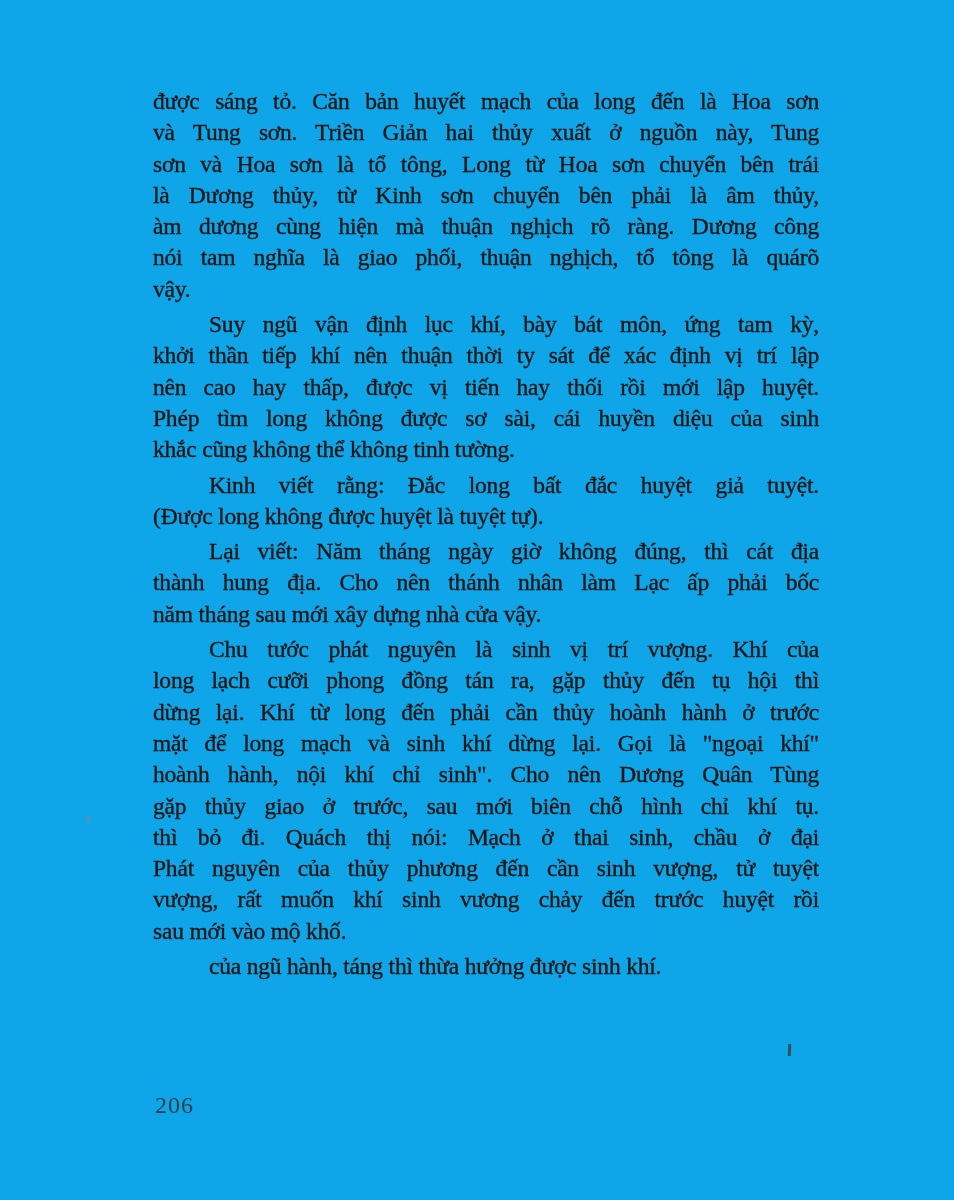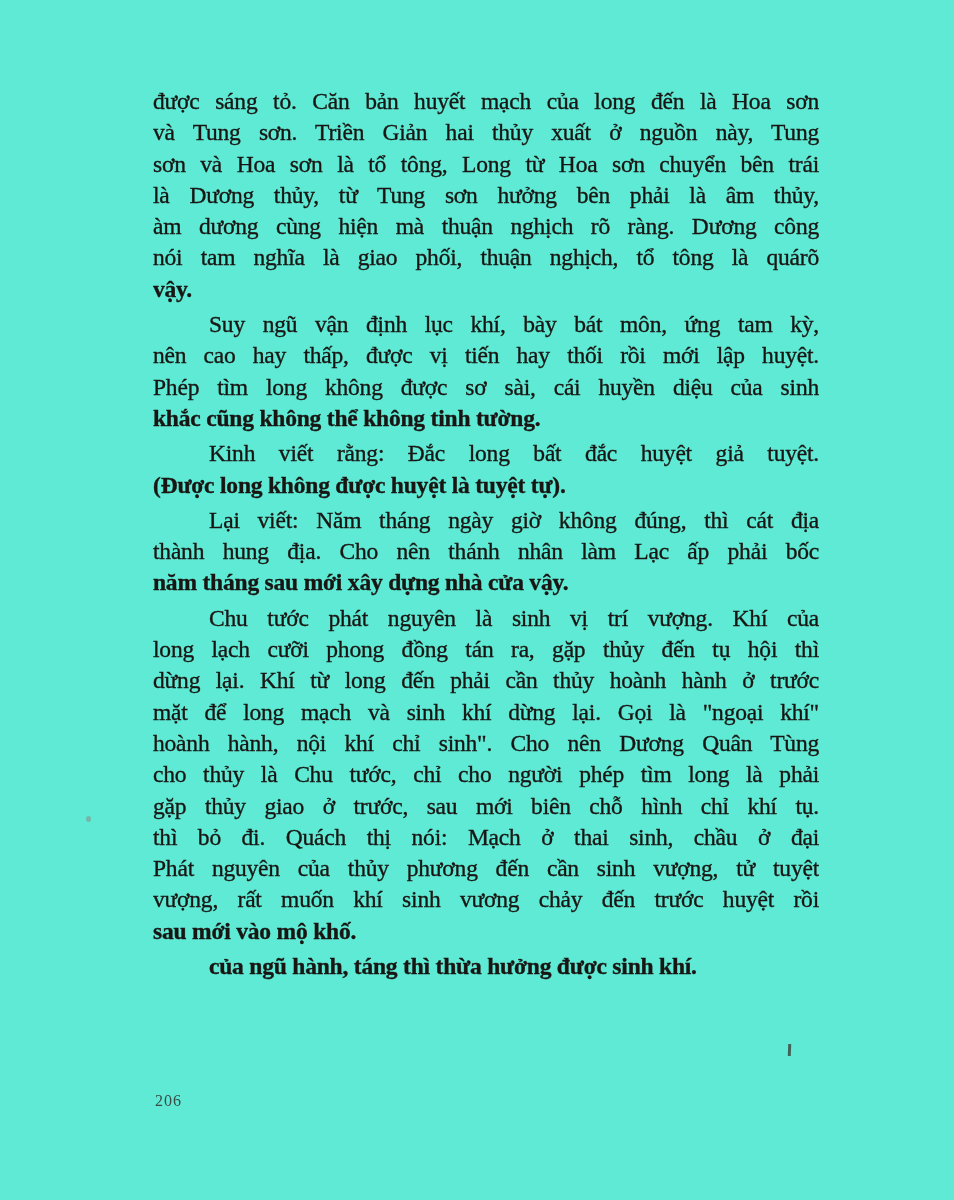--- a/index.html
+++ b/index.html
@@ -4,21 +4,21 @@
 <style>
   html, body { margin: 0; padding: 0; }
   body {
     background: #ffffff;
     font-family: "Liberation Serif", "DejaVu Serif", serif;
   }
   .page {
     position: relative;
     width: 954px;
     height: 1200px;
-    background: #5eead4;
+    background: #0ea5e9;
     overflow: hidden;
   }
   .text-block {
     position: absolute;
     left: 153px;
     top: 86px;
     width: 666px;
     color: #191513;
   }
   .para { margin: 0 0 4px 0; }
@@ -28,28 +28,27 @@
     line-height: 31.3px;
     letter-spacing: -0.2px;
     text-align: justify;
     text-align-last: justify;
     white-space: nowrap;
     overflow: hidden;
     -webkit-text-stroke: 0.35px #1a1714;
   }
   .line.last {
     text-align-last: left;
-    font-weight: bold;
   }
   .para.indent .line:first-child { text-indent: 56px; }
   .page-number {
     position: absolute;
     left: 155px;
     top: 1092px;
-    font-size: 16px;
+    font-size: 24px;
     color: #33302d;
     opacity: 0.85;
     letter-spacing: 1px;
   }
   .tick {
     position: absolute;
     left: 788px;
     top: 1044px;
     width: 3px;
     height: 12px;
@@ -71,28 +70,29 @@
 </head>
 <body>
 
 <div class="page">
   <main class="text-block">
 
     <p class="para">
       <span class="line">được sáng tỏ. Căn bản huyết mạch của long đến là Hoa sơn</span>
       <span class="line">và Tung sơn. Triền Giản hai thủy xuất ở nguồn này, Tung</span>
       <span class="line">sơn và Hoa sơn là tổ tông, Long từ Hoa sơn chuyển bên trái</span>
-      <span class="line">là Dương thủy, từ Tung sơn hưởng bên phải là âm thủy,</span>
+      <span class="line">là Dương thủy, từ Kinh sơn chuyển bên phải là âm thủy,</span>
       <span class="line">àm dương cùng hiện mà thuận nghịch rõ ràng. Dương công</span>
       <span class="line">nói tam nghĩa là giao phối, thuận nghịch, tổ tông là quárõ</span>
       <span class="line last">vậy.</span>
     </p>
 
     <p class="para indent">
       <span class="line">Suy ngũ vận định lục khí, bày bát môn, ứng tam kỳ,</span>
+      <span class="line">khởi thần tiếp khí nên thuận thời ty sát để xác định vị trí lập</span>
       <span class="line">nên cao hay thấp, được vị tiến hay thối rồi mới lập huyệt.</span>
       <span class="line">Phép tìm long không được sơ sài, cái huyền diệu của sinh</span>
       <span class="line last">khắc cũng không thể không tinh tường.</span>
     </p>
 
     <p class="para indent">
       <span class="line">Kinh viết rằng: Đắc long bất đắc huyệt giả tuyệt.</span>
       <span class="line last">(Được long không được huyệt là tuyệt tự).</span>
     </p>
 
@@ -101,21 +101,20 @@
       <span class="line">thành hung địa. Cho nên thánh nhân làm Lạc ấp phải bốc</span>
       <span class="line last">năm tháng sau mới xây dựng nhà cửa vậy.</span>
     </p>
 
     <p class="para indent">
       <span class="line">Chu tước phát nguyên là sinh vị trí vượng. Khí của</span>
       <span class="line">long lạch cưỡi phong đồng tán ra, gặp thủy đến tụ hội thì</span>
       <span class="line">dừng lại. Khí từ long đến phải cần thủy hoành hành ở trước</span>
       <span class="line">mặt để long mạch và sinh khí dừng lại. Gọi là "ngoại khí"</span>
       <span class="line">hoành hành, nội khí chỉ sinh". Cho nên Dương Quân Tùng</span>
-      <span class="line">cho thủy là Chu tước, chỉ cho người phép tìm long là phải</span>
       <span class="line">gặp thủy giao ở trước, sau mới biên chỗ hình chỉ khí tụ.</span>
       <span class="line">thì bỏ đi. Quách thị nói: Mạch ở thai sinh, chầu ở đại</span>
       <span class="line">Phát nguyên của thủy phương đến cần sinh vượng, tử tuyệt</span>
       <span class="line">vượng, rất muốn khí sinh vương chảy đến trước huyệt rồi</span>
       <span class="line last">sau mới vào mộ khố.</span>
     </p>
 
     <p class="para indent">
       <span class="line last">của ngũ hành, táng thì thừa hưởng được sinh khí.</span>
     </p>

